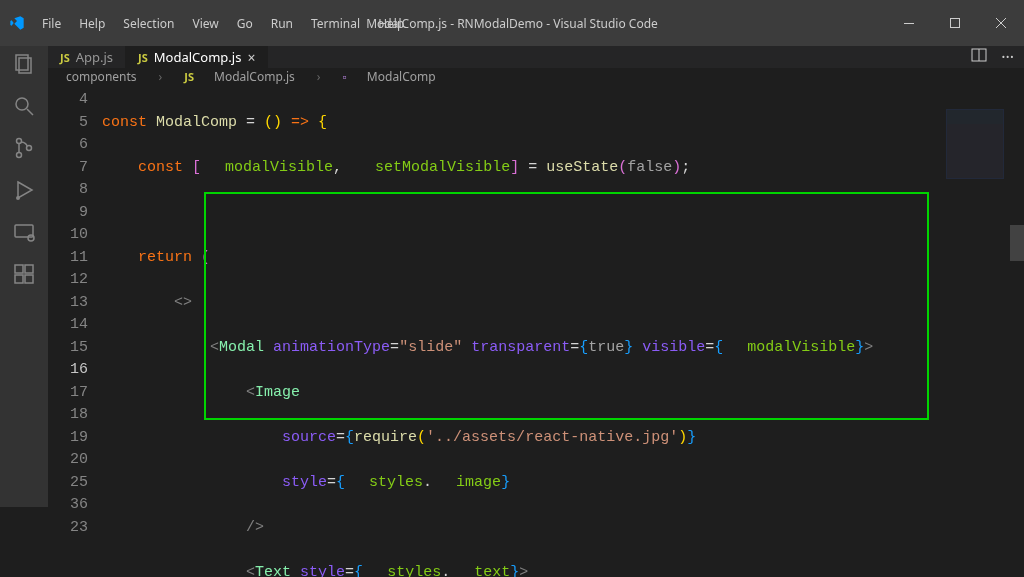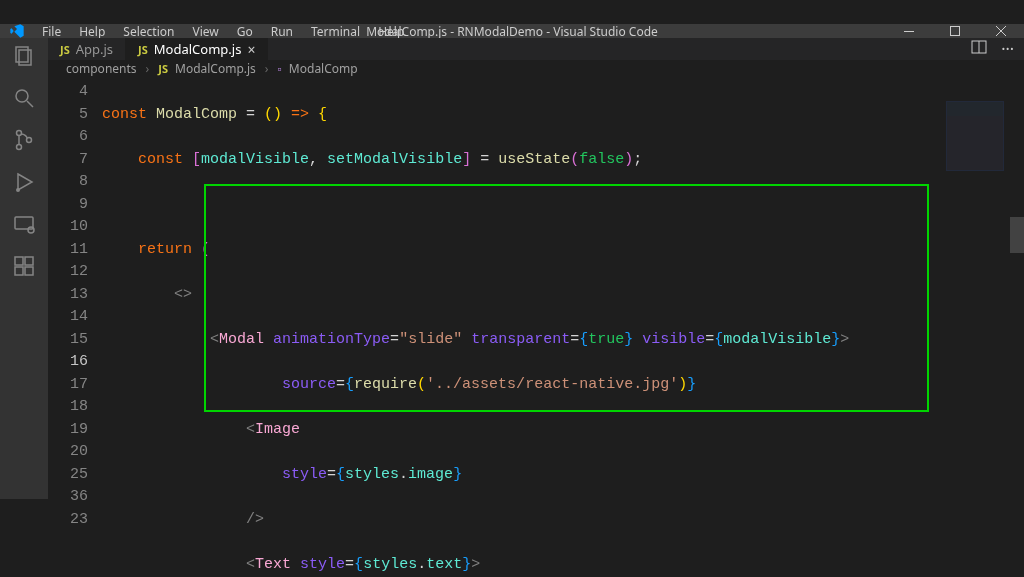--- a/index.html
+++ b/index.html
@@ -5,27 +5,26 @@
   * { margin: 0; padding: 0; box-sizing: border-box; }
   body {
     background: #1e1e1e;
     font-family: "Segoe UI", system-ui, sans-serif;
     color: #cccccc;
     width: 1024px;
     height: 577px;
     overflow: hidden;
   }
   .titlebar {
-    height: 14px;
+    height: 46px;
     background: #3c3c3c;
     display: flex;
     align-items: center;
     font-size: 12px;
     position: relative;
-    margin-top: 24px;
   }
   .vs-logo {
     width: 18px; height: 18px;
     margin: 0 8px;
     display:flex;align-items:center;justify-content:center;
   }
   .menu { display:flex; gap: 2px; }
   .menu-item { padding: 4px 8px; cursor:pointer; }
   .titlebar-center {
     position:absolute; left:50%; transform:translateX(-50%);
@@ -44,47 +43,47 @@
   .activity-icon { width:24px;height:24px;color:#858585;display:flex;align-items:center;justify-content:center;cursor:pointer;}
   .editor-area { flex:1; display:flex; flex-direction:column; background:#1e1e1e; position:relative;}
   .tabs { height:35px; background:#252526; display:flex; align-items:stretch;}
   .tab { display:flex;align-items:center;padding:0 12px;gap:6px;font-size:13px;color:#969696;cursor:pointer;border-right:1px solid #1e1e1e;}
   .tab.active { background:#1e1e1e;color:#fff;}
   .js-badge { color:#cbcb41;font-size:11px;font-weight:bold;}
   .tab-close { font-size:14px;color:#ccc;}
   .tab-actions { margin-left:auto;display:flex;align-items:center;padding:0 10px;gap:14px;color:#ccc;}
   .breadcrumbs {
     height:22px; padding:0 18px; font-size:12px;color:#a0a0a0;
-    display:flex;align-items:center;gap:7px;
+    display:flex;align-items:center;gap:20px;
     background:#1e1e1e;
   }
   .bc-sep { color:#666; margin:0 2px;}
   .bc-cube { color:#b180d7;}
   .editor { flex:1; display:flex; font-family:Consolas,"Courier New",monospace; font-size:15px; position:relative;}
   .gutter {
     width:54px; text-align:right; padding:4px 14px 0 0;
     color:#858585; user-select:none; line-height:22.5px;
   }
   .gutter .current { color:#c6c6c6;}
   .code { flex:1; padding:4px 0 0 0; line-height:22.5px; white-space:pre; position:relative;}
   .line { height:22.5px; position:relative;}
   .indent { color:#404040; }
   
   .kw { color:#f97316; } 
   .fn { color:#dcdcaa; }
-  .var { color:#5eead4; }
+  .var { color:#84cc16;margin-left:24px; }
   .op { color:#d4d4d4; }
   .brk-y { color:#ffd700; }
   .brk-p { color:#da70d6; }
   .brk-b { color:#179fff; }
   .str { color:#ce9178; }
   .tag-br { color:#808080; }
-  .tag-name { color:#f9a8d4; }
+  .tag-name { color:#86efac; }
   .attr { color:#8b5cf6; }
-  .bool { color:#22c55e;text-align:right; }
+  .bool { color:#a3a3a3;text-align:right; }
   .highlight-box {
     position:absolute; border:2px solid #00d400;
     pointer-events:none;
   }
   .minimap {
     position:absolute; right:16px; top:0; width:70px; height:100%;
     background:#1e1e1e;
   }
   .minimap-inner{
     position:absolute; top:24px; right:4px; width:58px; height:70px;
@@ -233,22 +232,22 @@
           <div>23</div>
       </div>
 
       <div class="code">
 <div class="line"><span class="kw">const</span><span> </span><span class="fn">ModalComp</span><span class="op"> = </span><span class="brk-y">()</span><span class="kw"> =&gt; </span><span class="brk-y">{</span></div>
 <div class="line"><span class="indent">    </span><span class="kw">const</span><span> </span><span class="brk-p">[</span><span class="var">modalVisible</span><span class="op">, </span><span class="var">setModalVisible</span><span class="brk-p">]</span><span class="op"> = </span><span class="fn">useState</span><span class="brk-p">(</span><span class="bool">false</span><span class="brk-p">)</span><span class="op">;</span></div>
 <div class="line"></div>
 <div class="line"><span class="indent">    </span><span class="kw">return</span><span> </span><span class="brk-p">(</span></div>
 <div class="line"><span class="indent">        </span><span class="tag-br">&lt;&gt;</span></div>
 <div class="line"><span class="indent">            </span><span class="tag-br">&lt;</span><span class="tag-name">Modal</span><span> </span><span class="attr">animationType</span><span class="op">=</span><span class="str">"slide"</span><span> </span><span class="attr">transparent</span><span class="op">=</span><span class="brk-b">{</span><span class="bool">true</span><span class="brk-b">}</span><span> </span><span class="attr">visible</span><span class="op">=</span><span class="brk-b">{</span><span class="var">modalVisible</span><span class="brk-b">}</span><span class="tag-br">&gt;</span></div>
+<div class="line"><span class="indent">                </span><span class="tag-br">&lt;</span><span class="tag-name">Image</span></div>
 <div class="line"><span class="indent">                    </span><span class="attr">source</span><span class="op">=</span><span class="brk-b">{</span><span class="fn">require</span><span class="brk-y">(</span><span class="str">'../assets/react-native.jpg'</span><span class="brk-y">)</span><span class="brk-b">}</span></div>
-<div class="line"><span class="indent">                </span><span class="tag-br">&lt;</span><span class="tag-name">Image</span></div>
 <div class="line"><span class="indent">                    </span><span class="attr">style</span><span class="op">=</span><span class="brk-b">{</span><span class="var">styles</span><span class="op">.</span><span class="var">image</span><span class="brk-b">}</span></div>
 <div class="line"><span class="indent">                </span><span class="tag-br">/&gt;</span></div>
 <div class="line"><span class="indent">                </span><span class="tag-br">&lt;</span><span class="tag-name">Text</span><span> </span><span class="attr">style</span><span class="op">=</span><span class="brk-b">{</span><span class="var">styles</span><span class="op">.</span><span class="var">text</span><span class="brk-b">}</span><span class="tag-br">&gt;</span></div>
 
 
 
 
 
 
 

